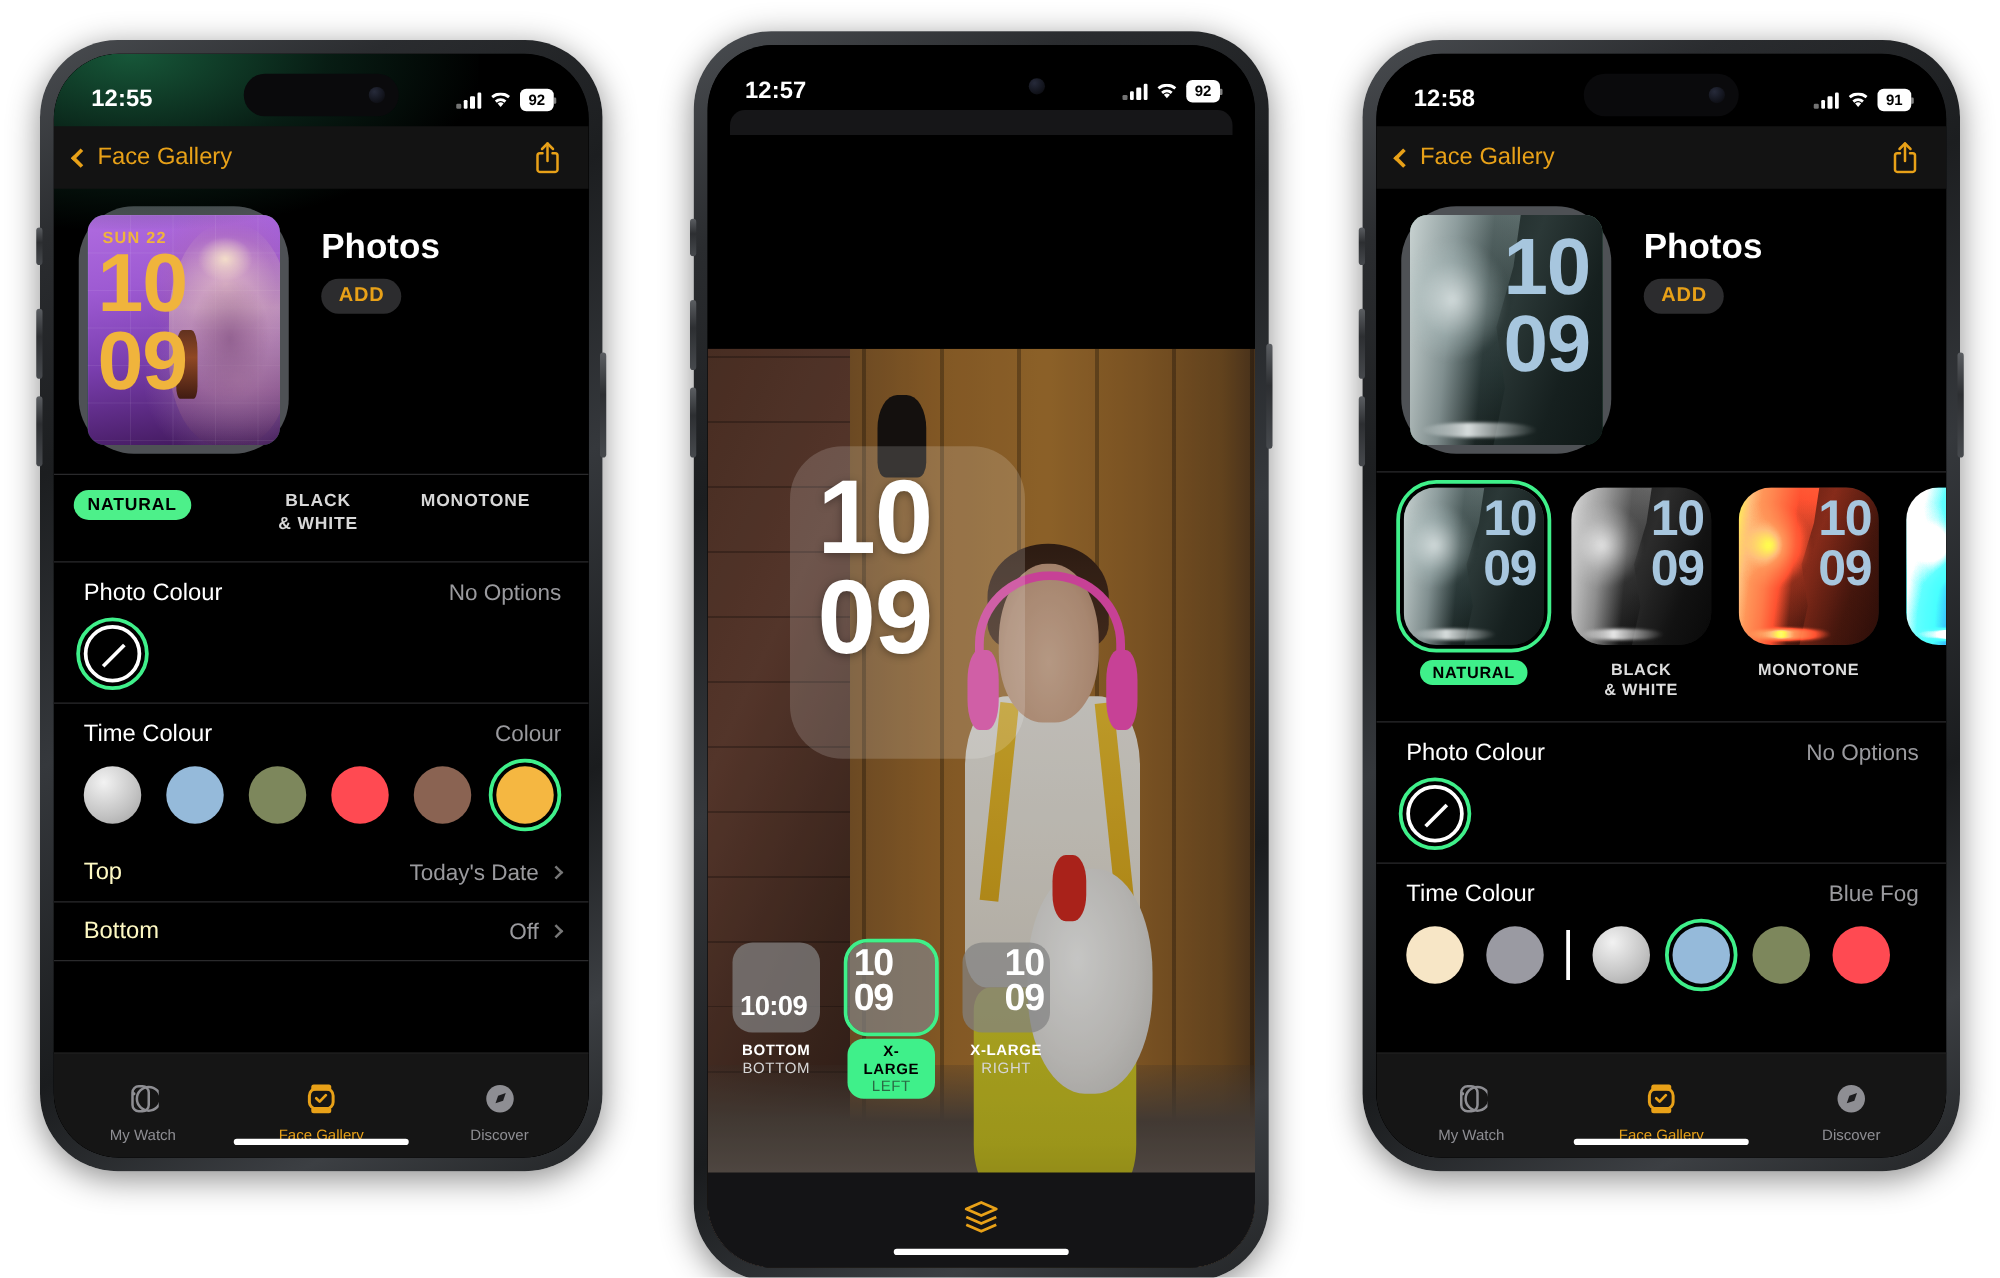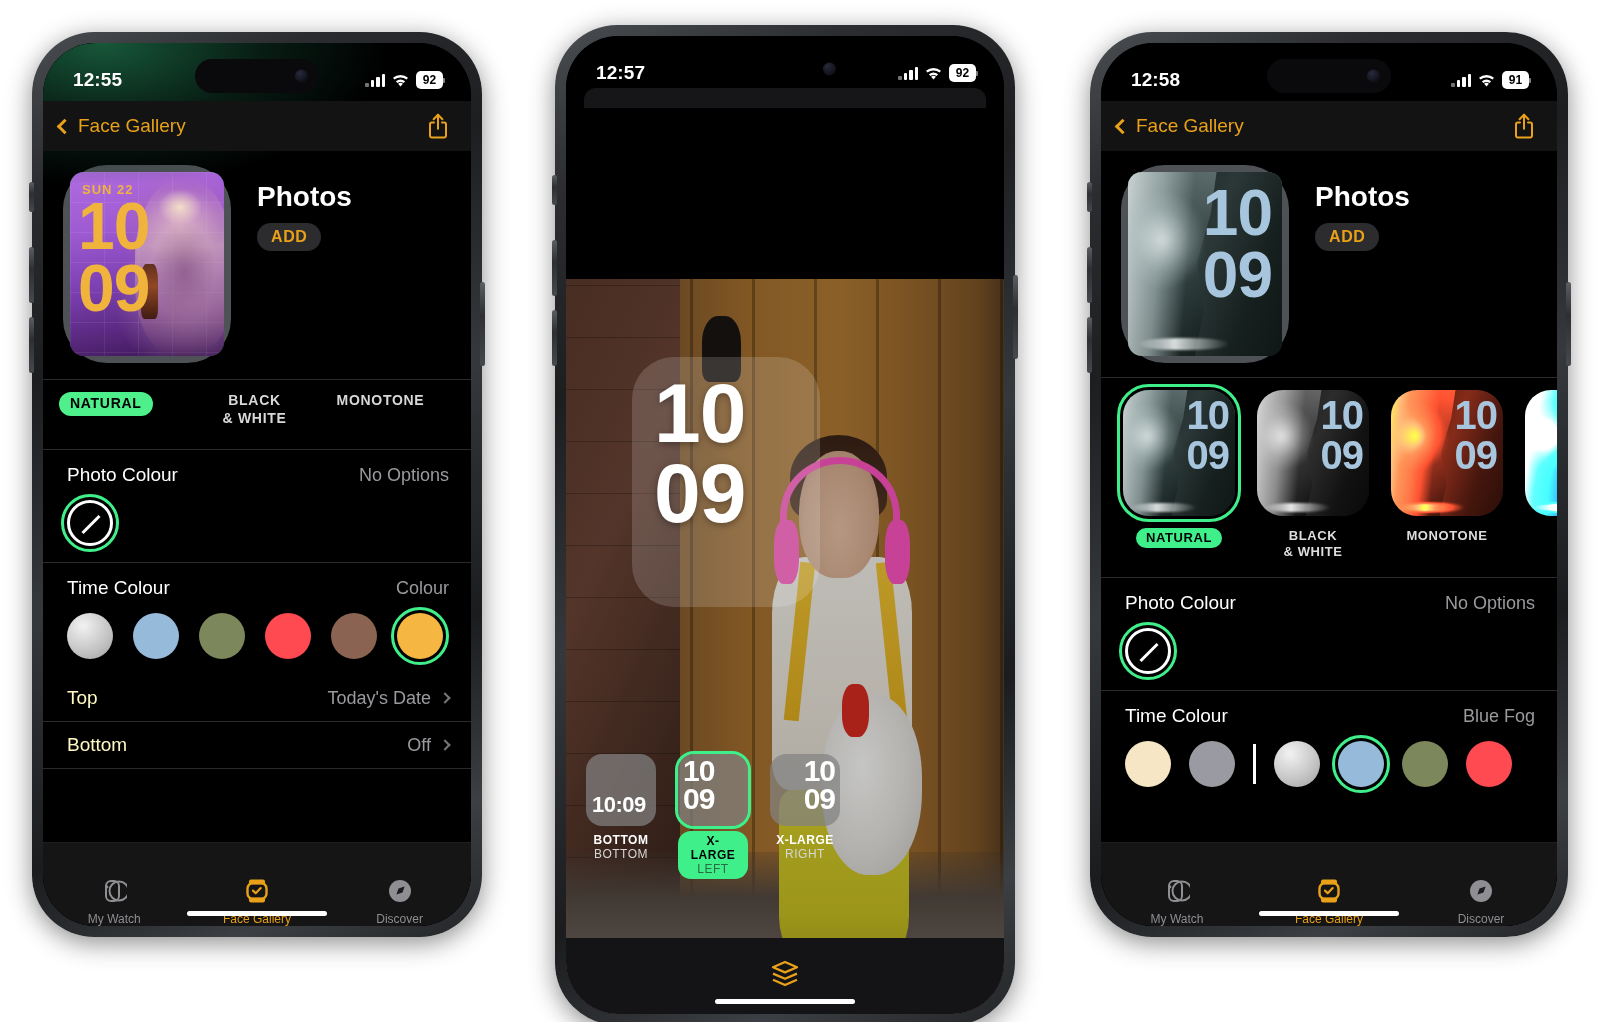--- a/index.html
+++ b/index.html
@@ -184,21 +184,21 @@
   .comp-right { display:flex; align-items:center; gap:10px; color:#9a9a9e; font-size:18px;}
   .chev-right {
     width: 8px; height: 8px; border-right: 2px solid #777;
     border-top: 2px solid #777; transform: rotate(45deg);
   }
 
   
   .tabbar {
     position:absolute; left:0; right:0; bottom:0; height: 84px;
     background:#151515;
-    display:flex; align-items:flex-end; justify-content:space-around;
+    display:flex; align-items:center; justify-content:space-around;
     padding-top: 10px;
     border-top: 1px solid #1f1f1f;
     z-index: 9;
   }
   .tabitem { text-align:center; width: 33%; cursor:pointer; }
   .tablabel { font-size: 12px; margin-top: 3px; color:#8e8e93; }
   .tabitem.active .tablabel { color:#e8a118; }
   .homebar {
     position:absolute; bottom: 10px; left:50%; transform:translateX(-50%);
     width: 140px; height: 5px; border-radius: 3px; background:#fff;

